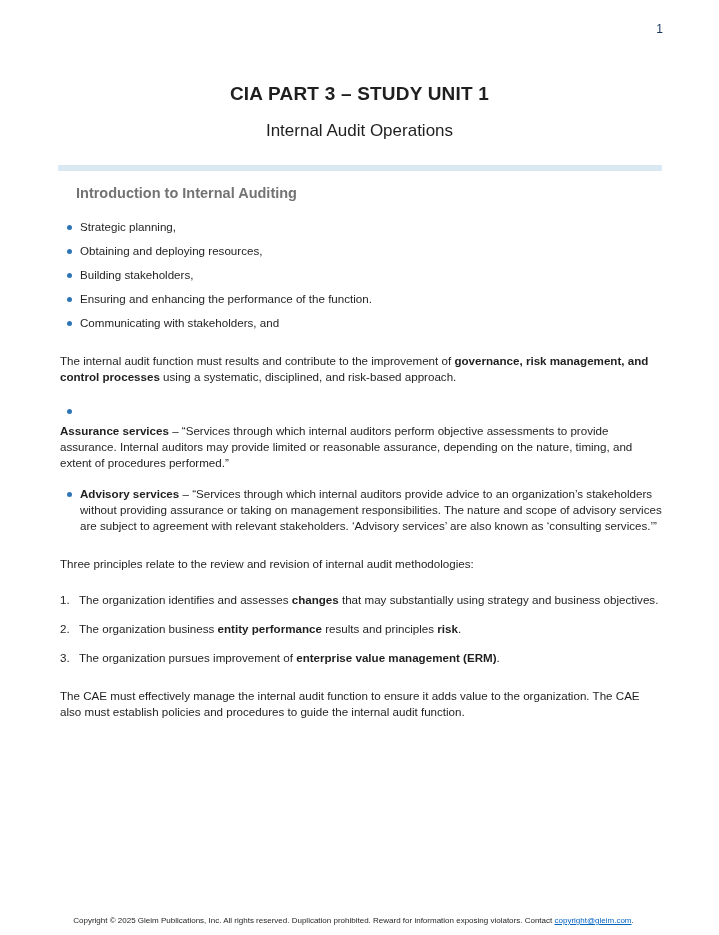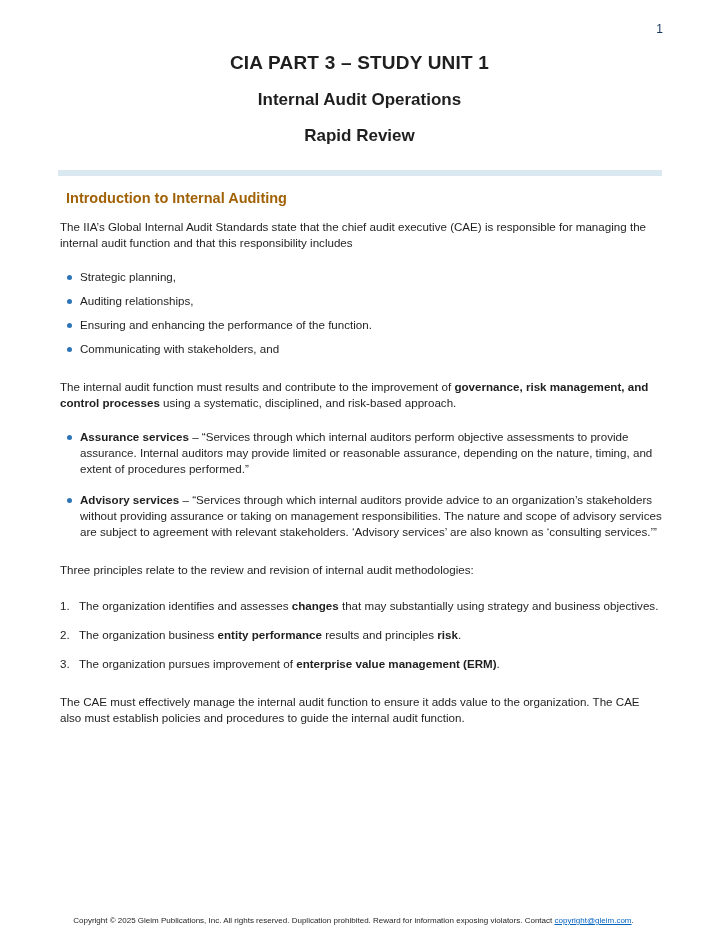--- a/index.html
+++ b/index.html
@@ -5,34 +5,34 @@
   html,body{margin:0;padding:0;background:#ffffff;}
   body{
     width:719px;height:935px;
     font-family:"Liberation Sans",sans-serif;
     color:#1f1f1f;
     position:relative;
     overflow:hidden;
   }
   .page{position:relative;width:719px;height:935px;background:#fff;}
   .page-number{position:absolute;top:22px;right:56px;font-size:12px;color:#17365d;}
-  .header{text-align:center;padding-top:52px;}
+  .header{text-align:center;padding-top:83px;}
   .title{font-size:19px;font-weight:bold;margin:0 0 16px;letter-spacing:.2px;}
-  .subtitle{font-size:17px;font-weight:bold;margin:0 0 16px;}
+  .subtitle{font-size:17px;font-weight:normal;margin:0 0 16px;}
   .divider{margin:24px 57px 0 58px;height:6px;background:var(--divider,#d9e8f1);}
   .content{margin:14px 57px 0 60px;font-size:11.6px;line-height:16px;}
-  .section-heading{font-size:14.5px;font-weight:bold;margin:4px 6px 0;color:#a16207;}
+  .section-heading{font-size:14.5px;font-weight:bold;margin:4px 16px 0;color:#737373;}
   .content p{margin:22px 0 0;}
   .content .section-heading + p{margin-top:13px;}
   .b{font-weight:bold;}
   ul.bullets,ol.numbered{list-style:none;margin:18px 0 0;padding:0;}
   ul.bullets li{display:flex;margin-top:8px;}
   ul.bullets li:first-child{margin-top:10px;}
   ul.bullets.spaced li{margin-top:15px;}
-  ul.bullets.spaced li:first-child{margin-top:0;}
+  ul.bullets.spaced li:first-child{margin-top:0;flex-direction:column;}
   .dot{flex:0 0 20px;}
   .dot::before{content:"";display:block;width:5px;height:5px;border-radius:50%;
     background:var(--bullet,#2e75b6);margin:6px 0 0 7px;}
   .li-text{flex:1;}
   ol.numbered{margin-top:20px;}
   ol.numbered li{display:flex;margin-top:13px;}
   ol.numbered li:first-child{margin-top:0;}
   .num{flex:0 0 19px;}
   .footer{position:absolute;left:0;right:12px;bottom:9px;text-align:center;
     font-size:8px;line-height:10px;color:#1f1f1f;}
@@ -40,37 +40,39 @@
 </style>
 </head>
 <body>
 
 <div class="page">
   <div class="page-number">1</div>
 
   <div class="header">
     <div class="title">CIA PART 3 – STUDY UNIT 1</div>
     <div class="subtitle">Internal Audit Operations</div>
-    <div class="subtitle">Rapid Review</div>
   </div>
 
   <div class="divider"></div>
 
   <div class="content">
     <h2 class="section-heading">Introduction to Internal Auditing</h2>
 
-  <p><span>The IIA’s Global Internal Audit Standards state that the chief audit executive (CAE) is responsible for managing the internal audit function and that this responsibility includes</span></p>
       <ul class="bullets">
         <li>
           <span class="dot"></span>
           <span class="li-text"><span>Strategic planning,</span></span>
         </li>
         <li>
           <span class="dot"></span>
-          <span class="li-text"><span>Auditing relationships,</span></span>
+          <span class="li-text"><span>Obtaining and deploying resources,</span></span>
+        </li>
+        <li>
+          <span class="dot"></span>
+          <span class="li-text"><span>Building stakeholders,</span></span>
         </li>
         <li>
           <span class="dot"></span>
           <span class="li-text"><span>Ensuring and enhancing the performance of the function.</span></span>
         </li>
         <li>
           <span class="dot"></span>
           <span class="li-text"><span>Communicating with stakeholders, and</span></span>
         </li>
       </ul>

